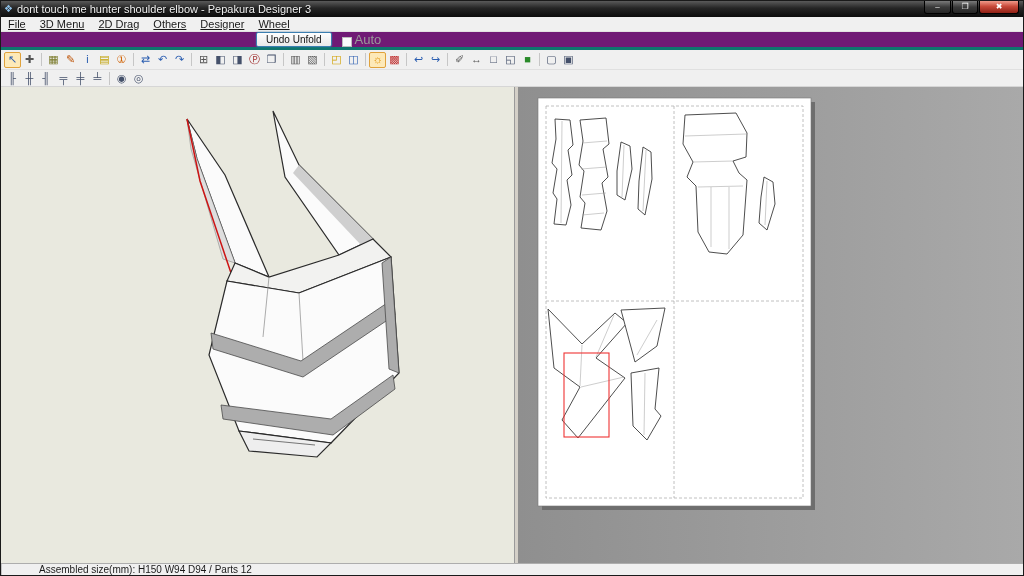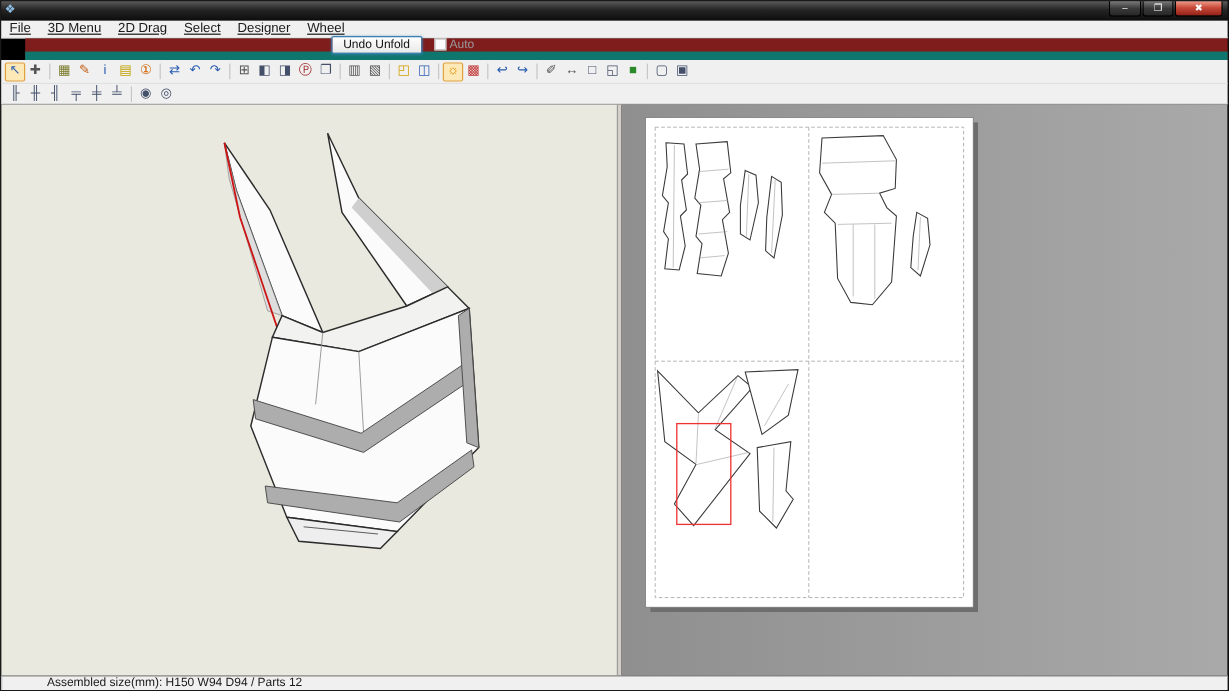--- a/index.html
+++ b/index.html
@@ -44,33 +44,33 @@
   .menubar {
     height:15px; flex:0 0 15px;
     background:#f0f0f0; border-bottom:1px solid #e2e2e2;
     display:flex; align-items:center;
     font-size:11px; color:#1a1a1a;
   }
   .menu-item { padding:0 7px; line-height:15px;text-decoration:underline; }
 
   
   .toolbar1 {
-    height:18px; flex:0 0 18px; background:#7f1d1d;
-    border-bottom:7px solid #0f766e;
-    display:flex; align-items:center;margin-left:20px;
+    height:18px; flex:0 0 18px; background:#701a75;
+    border-bottom:3px solid #0f766e;
+    display:flex; align-items:center;
   }
   .undo-btn {
     margin-left:255px;
     font-size:10px; color:#111;
     padding:1px 9px;
     background:linear-gradient(#fefefe,#e9e9e9);
     border:1px solid #3c7fb1; border-radius:2px;
     box-shadow:0 0 2px rgba(60,127,177,.6);
   }
-  .auto-chk { display:flex; align-items:flex-start; gap:3px; margin-left:10px; color:#9a9a9a; font-size:10px; }
+  .auto-chk { display:flex; align-items:flex-end; gap:3px; margin-left:10px; color:#9a9a9a; font-size:13px; }
   .auto-box { width:10px; height:10px; background:#fbfbfb; border:1px solid #bdbdbd; }
 
   .toolbar2 {
     height:20px; flex:0 0 20px; background:#f0f0f0;
     border-bottom:1px solid #e0e0e0;
     display:flex; align-items:center; padding-left:3px;
   }
   .toolbar3 {
     height:17px; flex:0 0 17px; background:#f0f0f0;
     border-bottom:1px solid #d6d6d6;
@@ -109,32 +109,33 @@
   .status-left { flex:1 1 auto; padding:0 4px; white-space:nowrap; }
   .status-right { flex:0 0 288px; border-left:1px solid #c4c4c4; padding:15px 5px; white-space:nowrap;text-align:center; }
 </style>
 </head>
 <body>
 
 <div class="window">
 
   <div class="titlebar">
     <span class="app-icon">❖</span>
+    <span class="title">dont touch me hunter shoulder elbow - Pepakura Designer 3</span>
     <div class="win-controls">
       <span class="winbtn min">–</span>
       <span class="winbtn max">❐</span>
       <span class="winbtn close">✖</span>
     </div>
   </div>
 
   <div class="menubar">
       <span class="menu-item">File</span>
       <span class="menu-item">3D Menu</span>
       <span class="menu-item">2D Drag</span>
-      <span class="menu-item">Select</span>
+      <span class="menu-item">Others</span>
       <span class="menu-item">Designer</span>
       <span class="menu-item">Wheel</span>
     </div>
 
   <div class="toolbar1">
     <span class="undo-btn">Undo Unfold</span>
     <span class="auto-chk">
       <span class="auto-box"></span>
       <span>Auto</span>
     </span>

